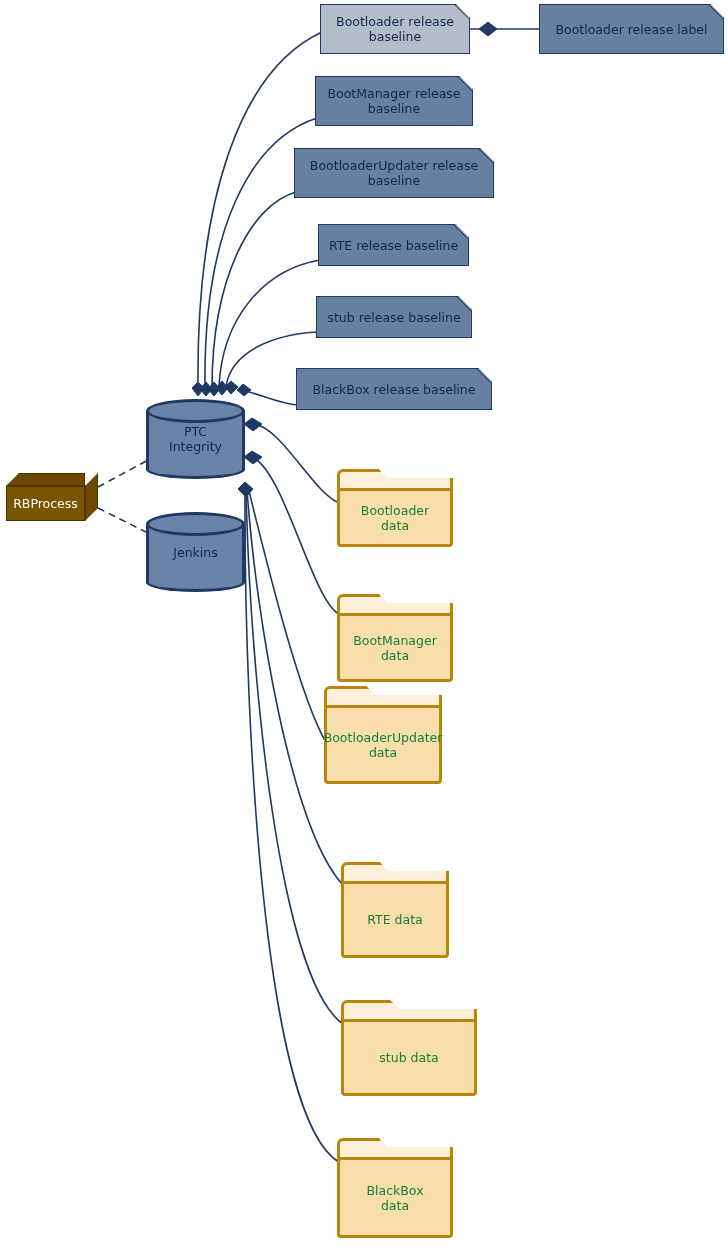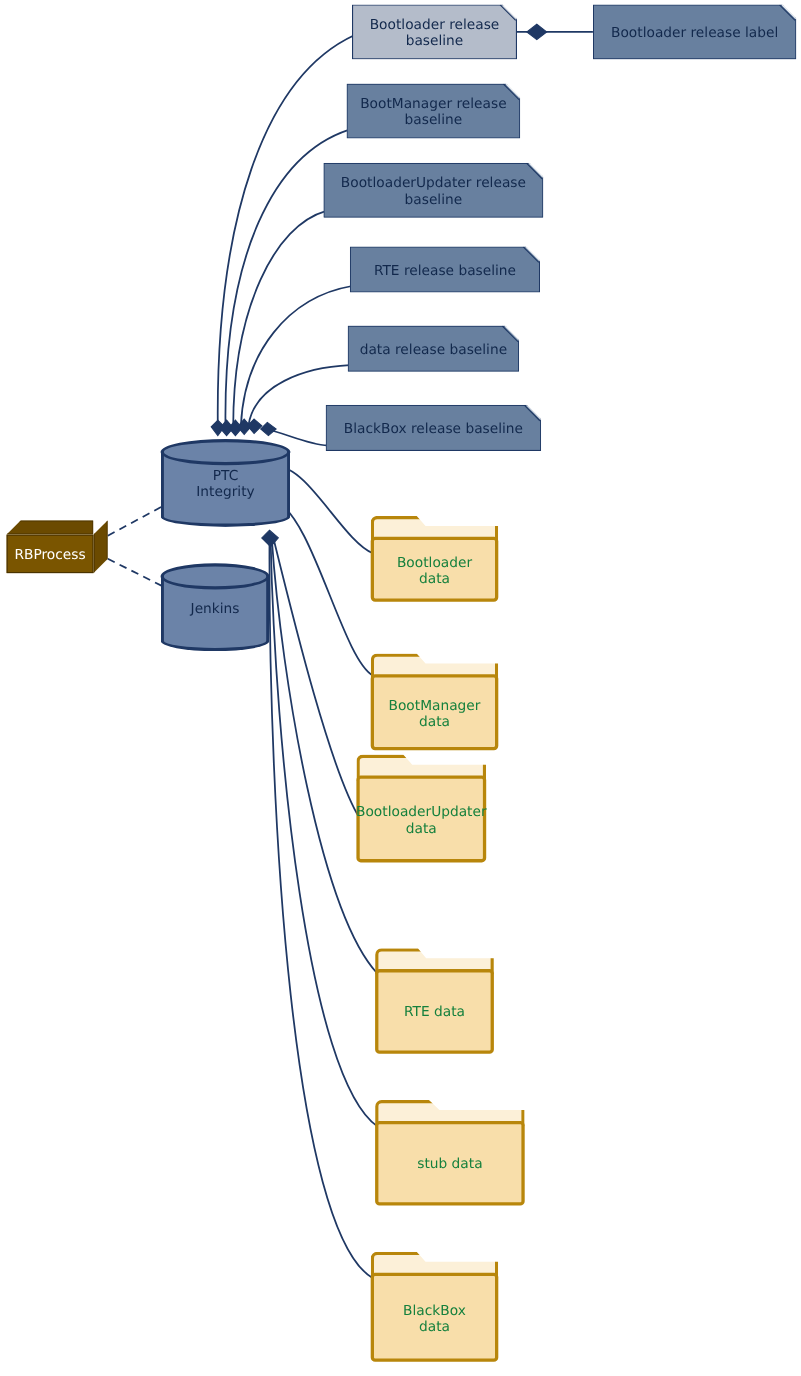--- a/index.html
+++ b/index.html
@@ -164,30 +164,30 @@
   </div>
 
   <div class="note" style="left:294px;top:148px;width:200px;height:50px;">
     <span>BootloaderUpdater release<br>baseline</span>
     <span class="foldwrap">
         <i class="tri"></i>
         <i class="diag"></i>
       </span>
   </div>
 
-  <div class="note" style="left:318px;top:224px;width:173px;height:42px;">
+  <div class="note" style="left:318px;top:224px;width:151px;height:42px;">
     <span>RTE release baseline</span>
     <span class="foldwrap">
         <i class="tri"></i>
         <i class="diag"></i>
       </span>
   </div>
 
   <div class="note" style="left:316px;top:296px;width:156px;height:42px;">
-    <span>data release baseline</span>
+    <span>stub release baseline</span>
     <span class="foldwrap">
         <i class="tri"></i>
         <i class="diag"></i>
       </span>
   </div>
 
   <div class="note" style="left:296px;top:368px;width:196px;height:42px;">
     <span>BlackBox release baseline</span>
     <span class="foldwrap">
         <i class="tri"></i>
@@ -196,21 +196,21 @@
   </div>
 
   <div class="note" style="left:539px;top:4px;width:185px;height:50px;">
     <span>Bootloader release label</span>
     <span class="foldwrap">
         <i class="tri"></i>
         <i class="diag"></i>
       </span>
   </div>
 
-  <div class="db" style="left:146px;top:399px;width:118px;height:80px;">
+  <div class="db" style="left:146px;top:399px;width:99px;height:80px;">
     <div class="body"></div>
     <div class="top"></div>
     <div class="lbl">PTC<br>Integrity</div>
   </div>
 
   <div class="db" style="left:146px;top:512px;width:99px;height:80px;">
     <div class="body"></div>
     <div class="top"></div>
     <div class="lbl">Jenkins</div>
   </div>

